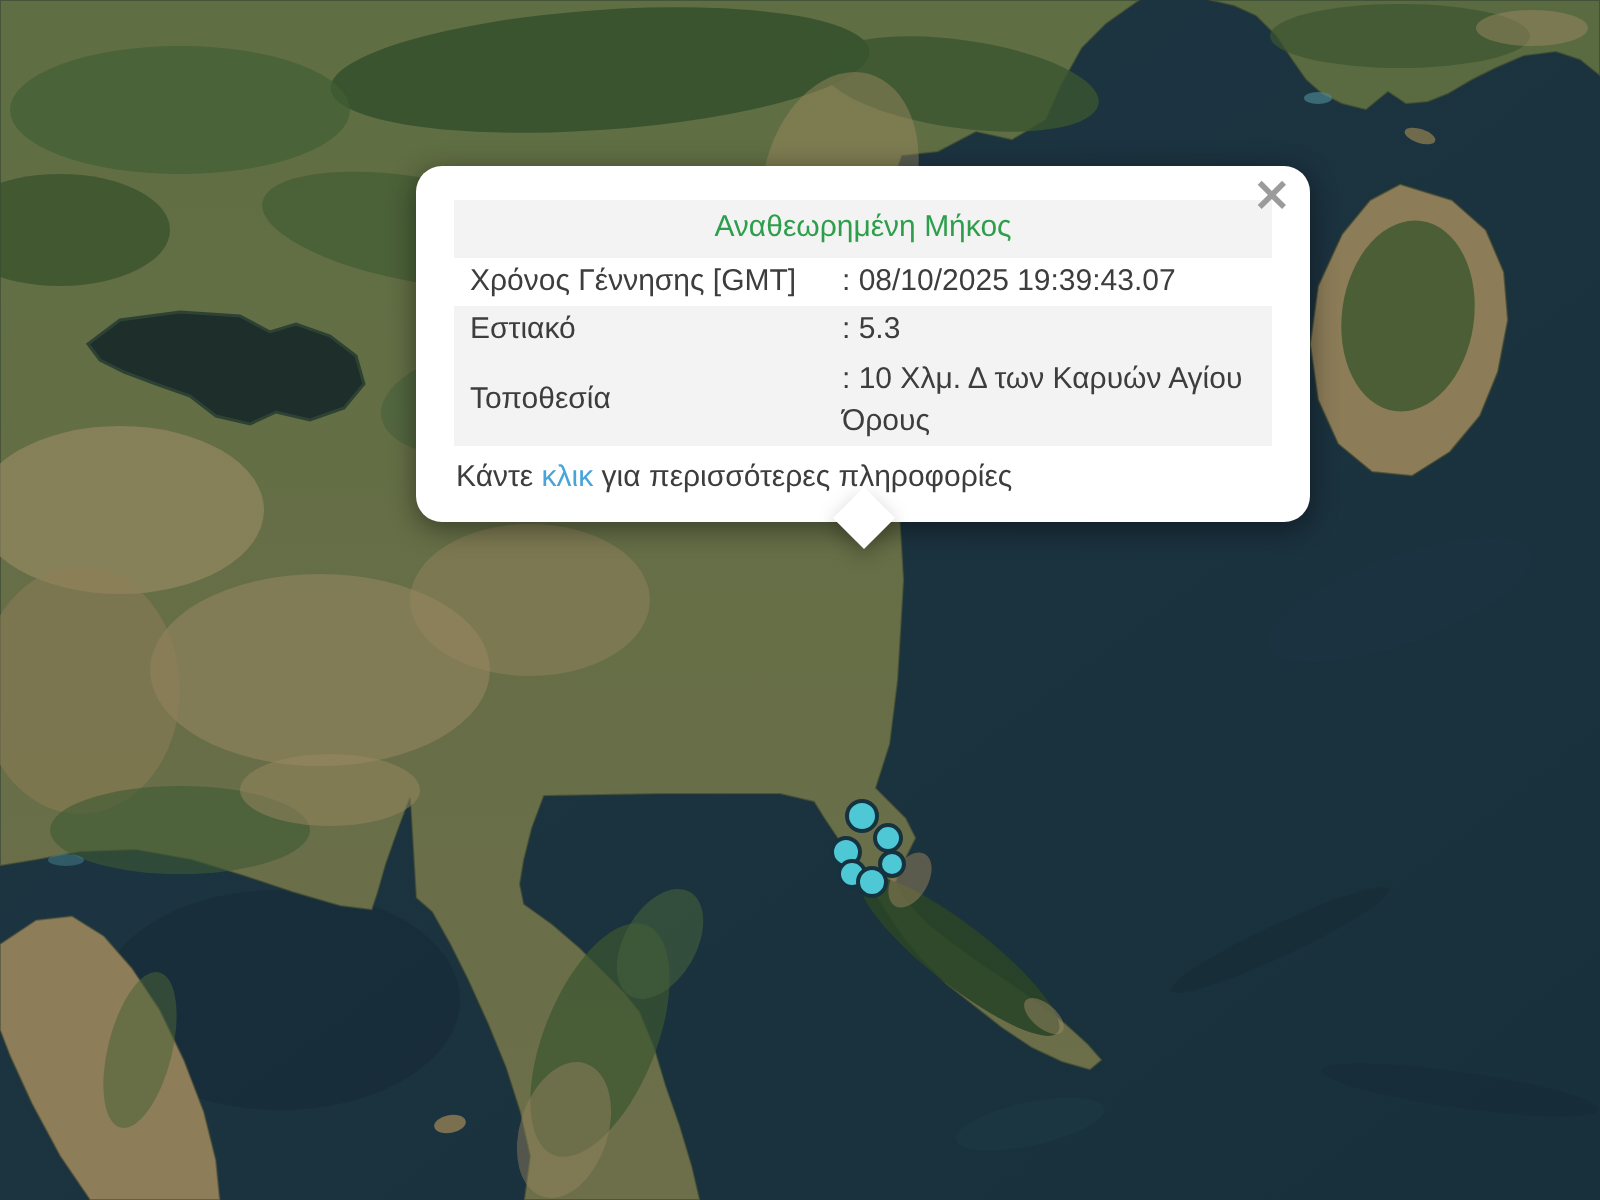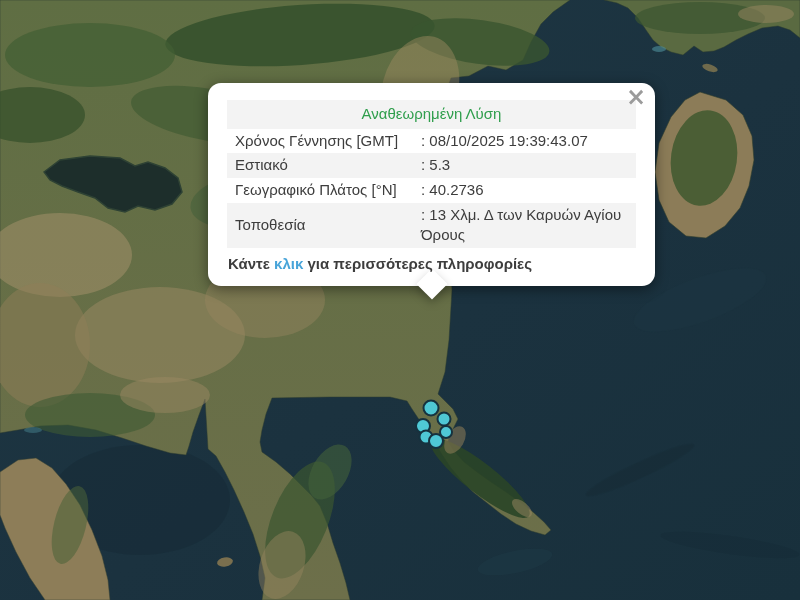--- a/index.html
+++ b/index.html
@@ -18,21 +18,21 @@
   .popup-tail{position:absolute;left:50%;bottom:-9px;width:22px;height:22px;margin-left:-11px;
          background:#fff;transform:rotate(45deg);box-shadow:3px 3px 10px rgba(0,0,0,.25);z-index:-1;}
   .popup-close{position:absolute;top:2px;right:9px;font-size:24px;font-weight:700;
          color:#9b9b9b;line-height:1;cursor:pointer;font-family:"DejaVu Sans",sans-serif;}
   .info-table{width:100%;border-collapse:collapse;font-size:15px;line-height:1.38;}
   .info-table th{background:#f3f3f3;color:var(--title-green,#2f9e4c);font-weight:400;
          text-align:center;padding:4px 8px;font-size:15px;}
   .info-table td{padding:2px 8px;vertical-align:middle;}
   .info-table tr.alt{background:#f3f3f3;}
   .info-table td.lbl{width:170px;margin-top:24px;}
-  .popup-footer{font-size:15px;margin-top:7px;padding:0 0 2px 1px;color:#3d3d3d;font-weight:bold;}
+  .popup-footer{font-size:15px;margin-top:7px;padding:0 0 2px 1px;color:#3d3d3d;}
   .popup-footer a{color:var(--link-blue,#48a4d9);text-decoration:none;cursor:pointer;}
 </style>
 </head>
 <body>
 
 <div class="stage" style="--title-green: #2f9e4c; --link-blue: #48a4d9;">
 
   <div class="map-layer">
     <svg width="800" height="600" viewBox="0 0 800 600">
       <defs>
@@ -128,37 +128,33 @@
       <div class="eq-marker" style="left: 436px; top: 441px; height: 16px; width: 16px; background: rgb(79, 200, 213); border: 2px solid rgb(22, 50, 63);"></div>
     </div>
 
   <div class="popup">
     <div class="popup-tail"></div>
     <span class="popup-close">×</span>
 
     <table class="info-table">
       <tbody>
           <tr>
-        <th colspan="2">Αναθεωρημένη Λύση</th>
+        <th colspan="2">Αναθεωρημένη Μήκος</th>
       </tr>
       <tr>
         <td class="lbl">Χρόνος Γέννησης [GMT]</td>
         <td>: 08/10/2025 19:39:43.07</td>
       </tr>
       <tr class="alt">
         <td class="lbl">Εστιακό</td>
         <td>: 5.3</td>
       </tr>
-      <tr>
-        <td class="lbl">Γεωγραφικό Πλάτος [°N]</td>
-        <td>: 40.2736</td>
-      </tr>
       <tr class="alt">
         <td class="lbl">Τοποθεσία</td>
-        <td>: 13 Χλμ. Δ των Καρυών Αγίου Όρους</td>
+        <td>: 10 Χλμ. Δ των Καρυών Αγίου Όρους</td>
       </tr>
     </tbody>
       </table>
 
     <div class="popup-footer"><span>Κάντε </span><a>κλικ</a><span> για περισσότερες πληροφορίες</span></div>
   </div>
 
 </div>
 
 </body></html>

